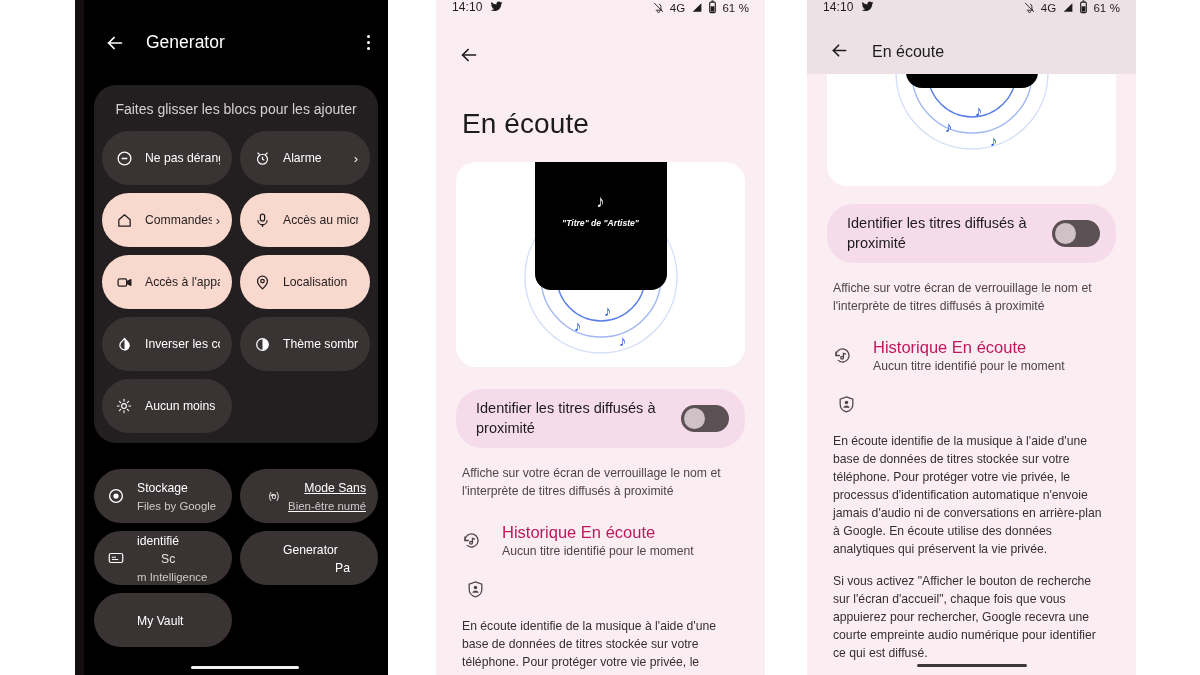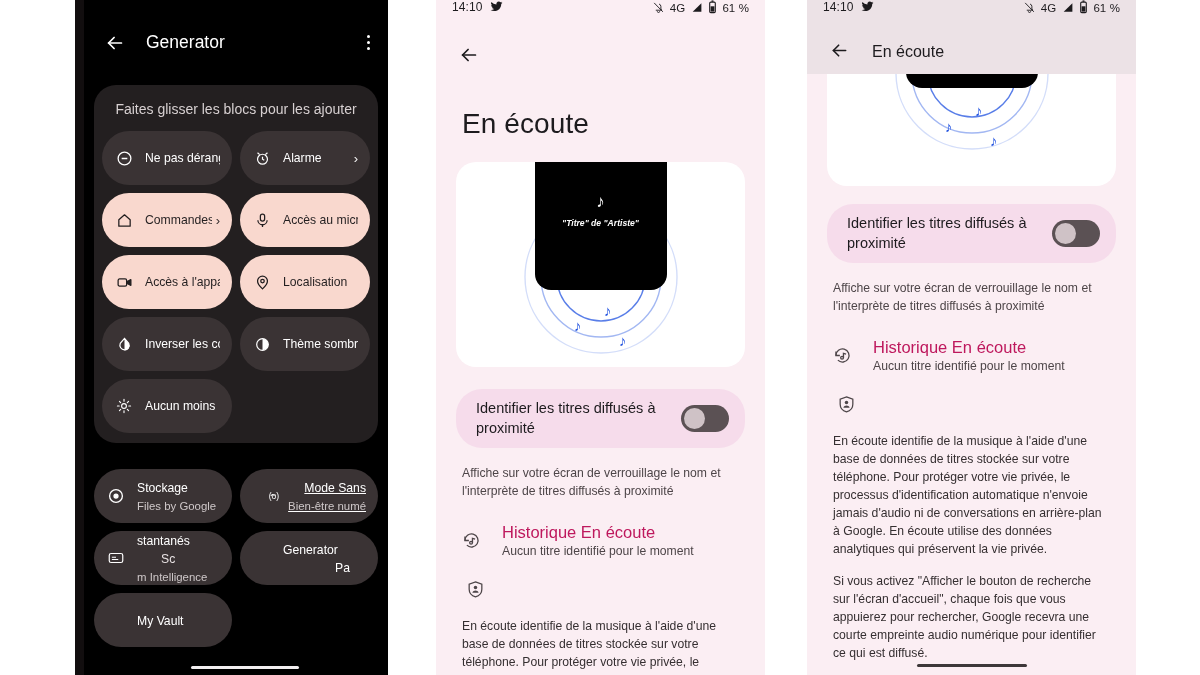--- a/index.html
+++ b/index.html
@@ -347,21 +347,21 @@
 
           <div class="tile two-line">
             <span class="t-ico">
               <svg width="18" height="18" viewBox="0 0 24 24" fill="none" stroke="currentColor" stroke-width="1.6">
                   <rect x="3" y="6" width="18" height="12" rx="2.5"></rect>
                   <line x1="6.5" y1="11" x2="12" y2="11"></line>
                   <line x1="6.5" y1="14" x2="15" y2="14"></line>
                 </svg>
             </span>
             <span class="t-texts">
-              <span class="t-l1">stantanés</span>
+              <span class="t-l1">identifié</span>
               <span class="t-l1" style="margin-left:24px;color:#e8e2e3;">Sc</span><br>
               <span class="t-l2">m Intelligence</span>
             </span>
           </div>
 
 
           <div class="tile two-line">
             <span class="t-ico"></span>
             <span class="t-texts">
               <span class="t-l1">Generator</span>

